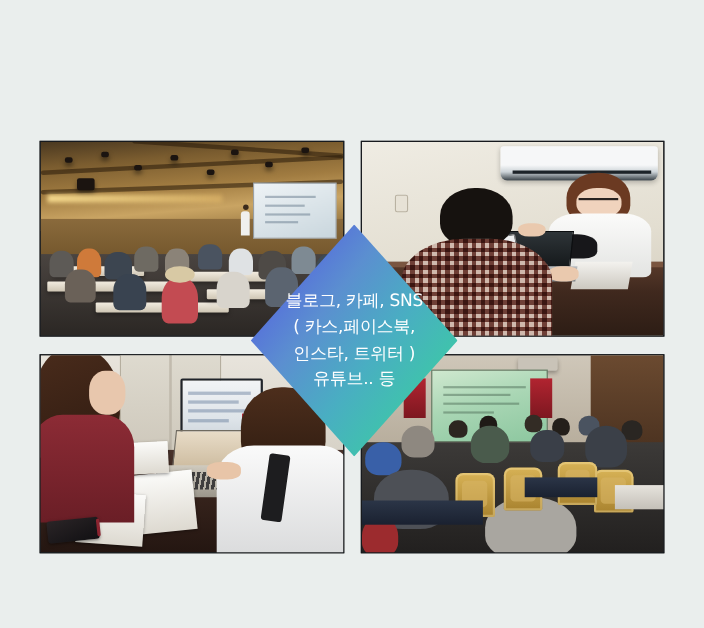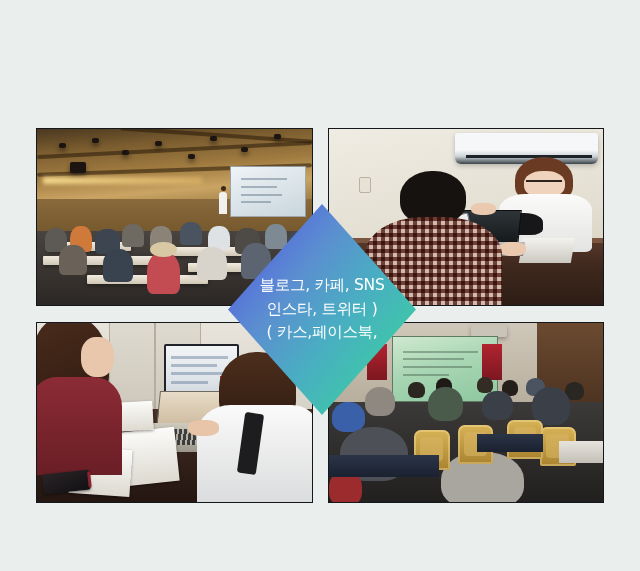--- a/index.html
+++ b/index.html
@@ -527,17 +527,18 @@
         <div class="br-tablecloth" style="left:54%; top:62%; width:24%; height:10%;"></div>
         <div class="br-tablecloth" style="left:84%; top:66%; width:17%; height:12%; background:linear-gradient(180deg,#e6e3dd,#c4c0b8);"></div>
       </div>
     </div>
 
   </div>
 
   <div class="diamond"></div>
   <div class="diamond-text">
     <div class="ln">블로그, 카페, SNS</div>
+    <div class="ln">( 카스,페이스북,</div>
     <div class="ln">인스타, 트위터 )</div>
-    <div class="ln">( 카스,페이스북,</div>
+    <div class="ln">유튜브.. 등</div>
   </div>
 
 </div>
 
 </body></html>

